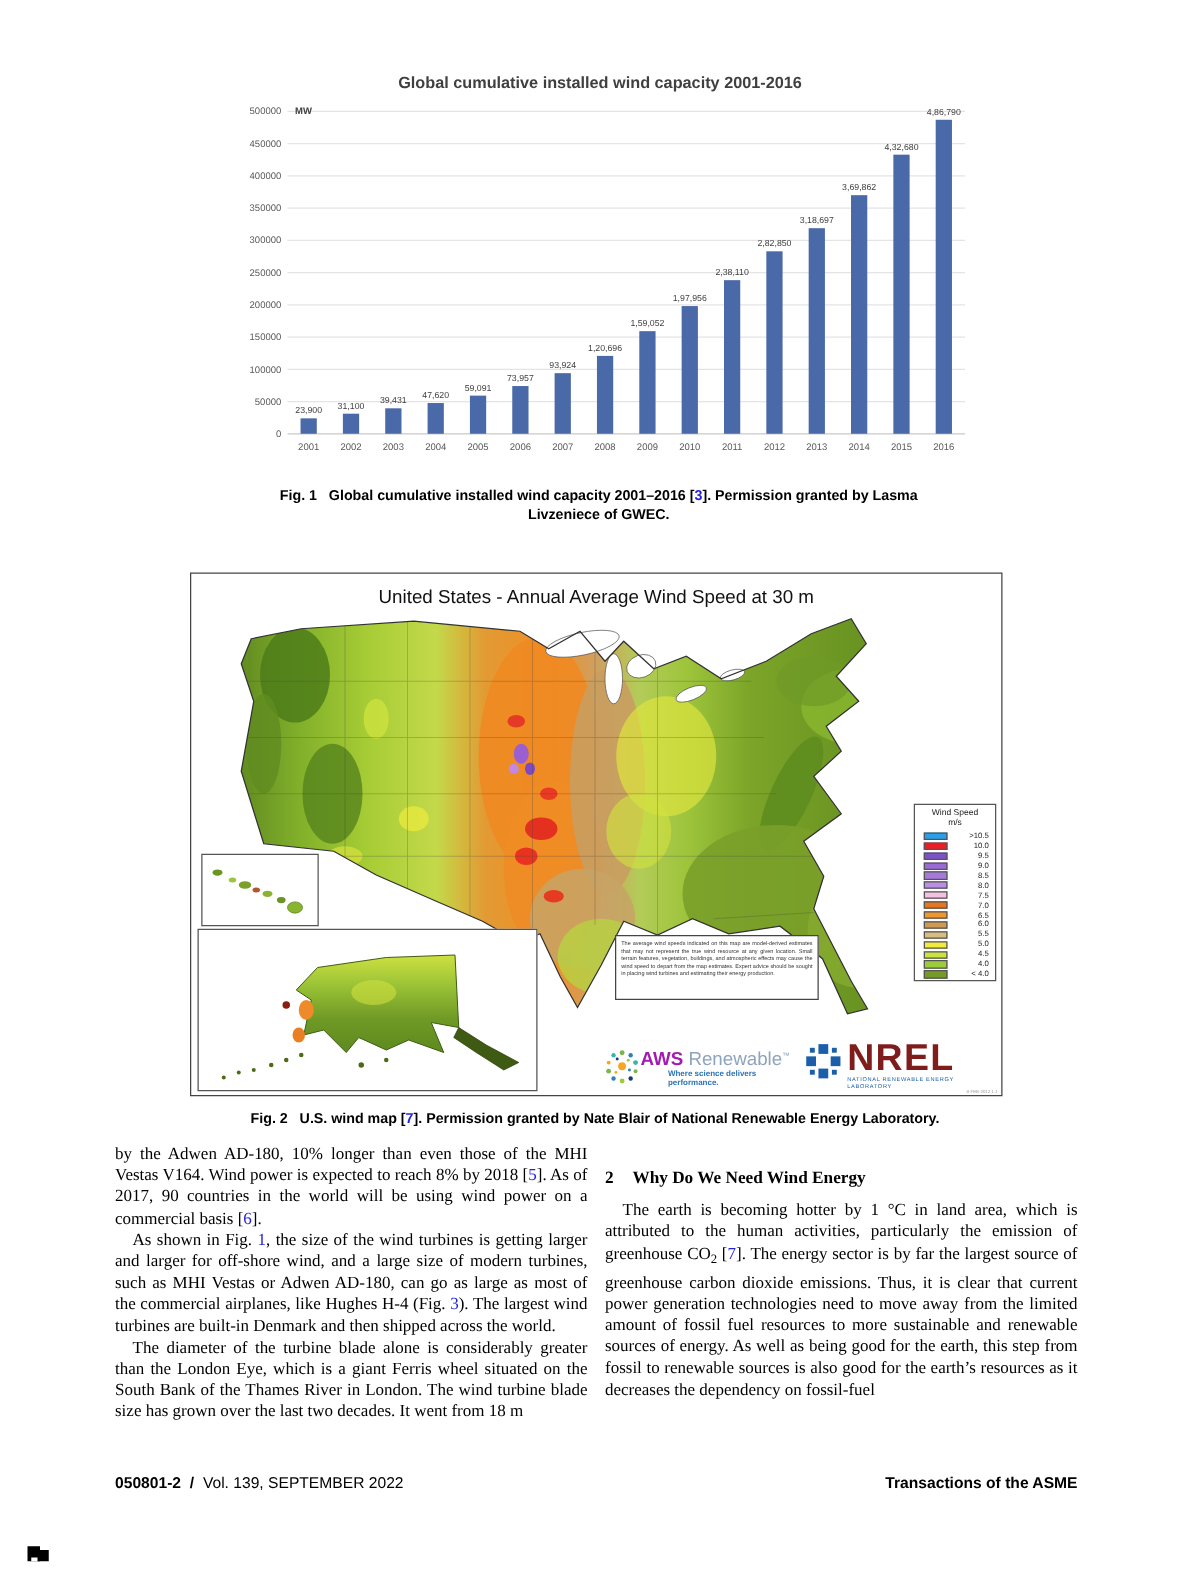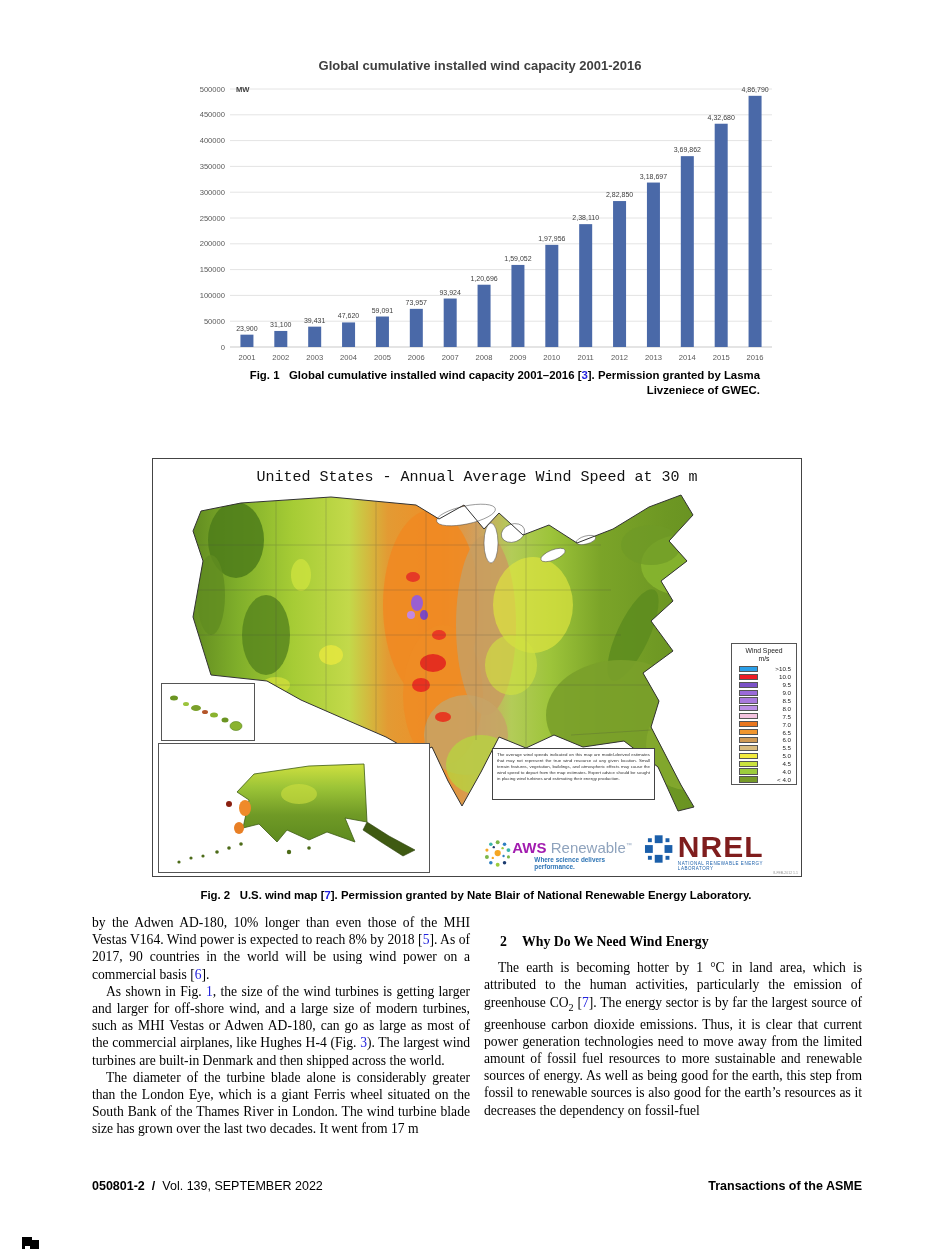--- a/index.html
+++ b/index.html
@@ -4,30 +4,30 @@
 <style>
   html,body{margin:0;padding:0;background:#fff;}
   .page{position:relative;width:952px;height:1259px;background:#fff;overflow:hidden;
         font-family:"Liberation Sans",sans-serif;}
 
   
   .fig1{position:absolute;left:180px;top:58px;width:600px;}
   .chart-title{text-align:center;font-size:13px;color:#3f3f3f;font-weight:bold;
                font-family:"Liberation Sans",sans-serif;margin-bottom:2px;}
   .fig-caption{position:absolute;font-weight:bold;font-size:11.4px;line-height:15px;color:#000;}
-  #fig1-caption{left:198px;top:368px;width:562px;text-align:right;}
+  #fig1-caption{left:198px;top:390px;width:562px;text-align:center;}
   #fig2-caption{left:76px;top:888px;width:800px;text-align:center;}
   .ref{color:#2222dd;}
   .subscript{vertical-align:sub;font-size:75%;}
 
   
   .map-box{position:absolute;left:152px;top:458px;width:648px;height:417px;
            border:1px solid #444;background:#fff;}
   .map-title{position:absolute;left:0;top:10px;width:100%;text-align:center;
-             font-size:15px;color:#111;font-family:Liberation Mono, monospace;}
+             font-size:15px;color:#111;font-family:Liberation Sans, sans-serif;}
   .inset{position:absolute;border:1px solid #555;background:#fff;}
   #hawaii-box{left:8px;top:224px;width:92px;height:56px;}
   #alaska-box{left:5px;top:284px;width:270px;height:128px;}
   .legend-box{position:absolute;left:578px;top:184px;width:64px;height:140px;
               border:1px solid #555;background:#fff;font-family:"Liberation Sans",sans-serif;}
   .legend-title{text-align:center;font-size:6.8px;line-height:7.5px;color:#222;margin-top:3px;}
   .legend-rows{margin-top:3px;}
   .legend-row{display:flex;align-items:center;justify-content:space-between;
               height:7.9px;padding:0 5px 0 7px;}
   .legend-swatch{width:19px;height:6.2px;border:0.5px solid #555;box-sizing:border-box;}
@@ -52,21 +52,21 @@
   .nrel-sub{font-size:4.5px;letter-spacing:0.55px;color:#1b5faa;margin-top:1px;}
   .nrel-date{font-size:3.5px;color:#999;text-align:right;}
 
   
   .col{position:absolute;top:914px;width:378px;font-family:"Liberation Serif",serif;
        font-size:13.6px;line-height:17.2px;color:#000;text-align:justify;}
   #col-left{left:92px;}
   #col-right{left:484px;}
   .col p{margin:0;}
   .col p.indent{text-indent:14px;}
-  .sec-heading{font-weight:bold;font-size:13.8px;margin:19px 0 9px 16px;text-align:left;}
+  .sec-heading{font-weight:bold;font-size:13.8px;margin:19px 0 9px 0;text-align:left;}
   .sec-num{margin-right:15px;}
 
   
   .footer{position:absolute;top:1179px;font-size:12.5px;color:#000;
           font-family:"Liberation Sans",sans-serif;}
   #footer-left{left:92px;}
   #footer-right{right:90px;font-weight:bold;}
   .f-bold{font-weight:bold;}
   .f-sep{font-weight:bold;margin:0 7px;}
   .corner-mark{position:absolute;left:22px;top:1234px;width:18px;height:15px;}
@@ -393,21 +393,21 @@
         </div>
       </div>
     </div>
   </div>
 
   <div class="fig-caption" id="fig2-caption"><span>Fig. 2&nbsp;&nbsp;&nbsp;U.S. wind map [</span><span class="ref">7</span><span>]. Permission granted by Nate Blair of National Renewable Energy Laboratory.</span></div>
 
   <div class="col" id="col-left">
     <p><span>by the Adwen AD-180, 10% longer than even those of the MHI Vestas V164. Wind power is expected to reach 8% by 2018 [</span><span class="ref">5</span><span>]. As of 2017, 90 countries in the world will be using wind power on a commercial basis [</span><span class="ref">6</span><span>].</span></p>
     <p class="indent"><span>As shown in Fig. </span><span class="ref">1</span><span>, the size of the wind turbines is getting larger and larger for off-shore wind, and a large size of modern turbines, such as MHI Vestas or Adwen AD-180, can go as large as most of the commercial airplanes, like Hughes H-4 (Fig. </span><span class="ref">3</span><span>). The largest wind turbines are built-in Denmark and then shipped across the world.</span></p>
-    <p class="indent"><span>The diameter of the turbine blade alone is considerably greater than the London Eye, which is a giant Ferris wheel situated on the South Bank of the Thames River in London. The wind turbine blade size has grown over the last two decades. It went from 17 m</span></p>
+    <p class="indent"><span>The diameter of the turbine blade alone is considerably greater than the London Eye, which is a giant Ferris wheel situated on the South Bank of the Thames River in London. The wind turbine blade size has grown over the last two decades. It went from 18 m</span></p>
   </div>
   <div class="col" id="col-right">
     <div class="sec-heading">
       <span class="sec-num">2</span><span>Why Do We Need Wind Energy</span>
     </div>
     <p class="indent"><span>The earth is becoming hotter by 1 °C in land area, which is attributed to the human activities, particularly the emission of greenhouse CO</span><span class="subscript">2</span><span> [</span><span class="ref">7</span><span>]. The energy sector is by far the largest source of greenhouse carbon dioxide emissions. Thus, it is clear that current power generation technologies need to move away from the limited amount of fossil fuel resources to more sustainable and renewable sources of energy. As well as being good for the earth, this step from fossil to renewable sources is also good for the earth’s resources as it decreases the dependency on fossil-fuel</span></p>
   </div>
 
   <div class="footer" id="footer-left">
     <span class="f-bold">050801-2</span><span class="f-sep">/</span><span>Vol. 139, SEPTEMBER 2022</span>

